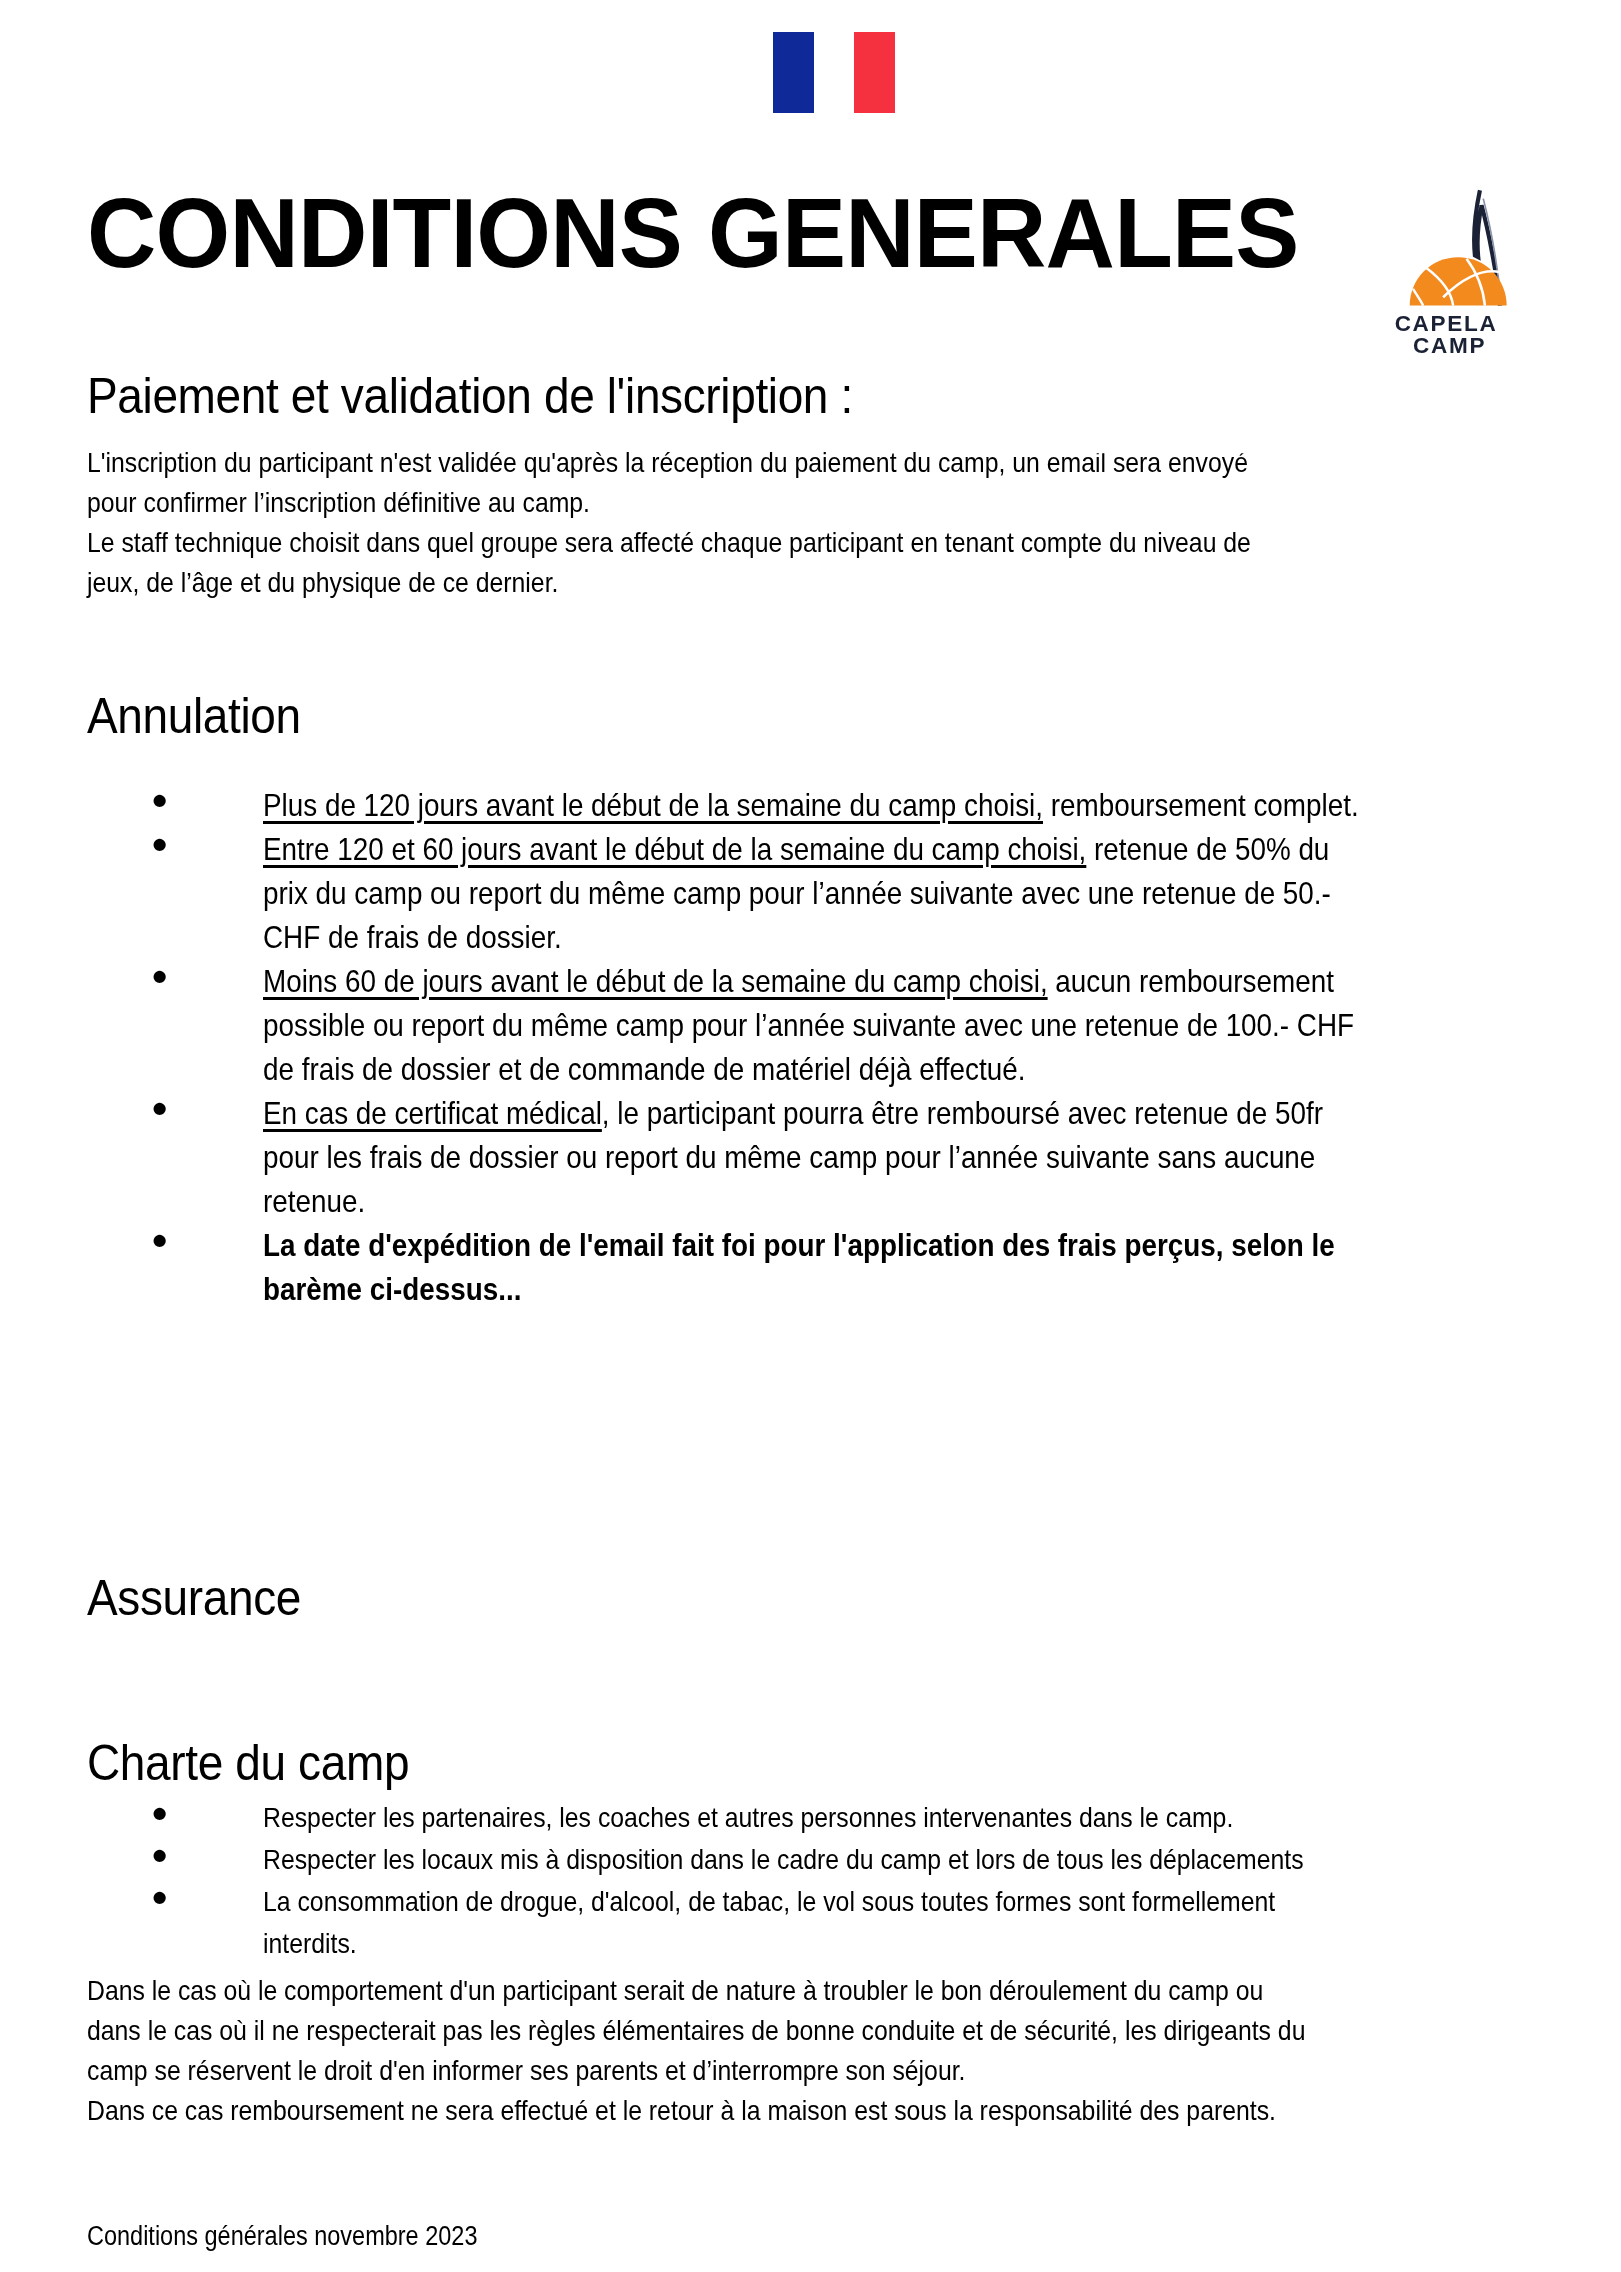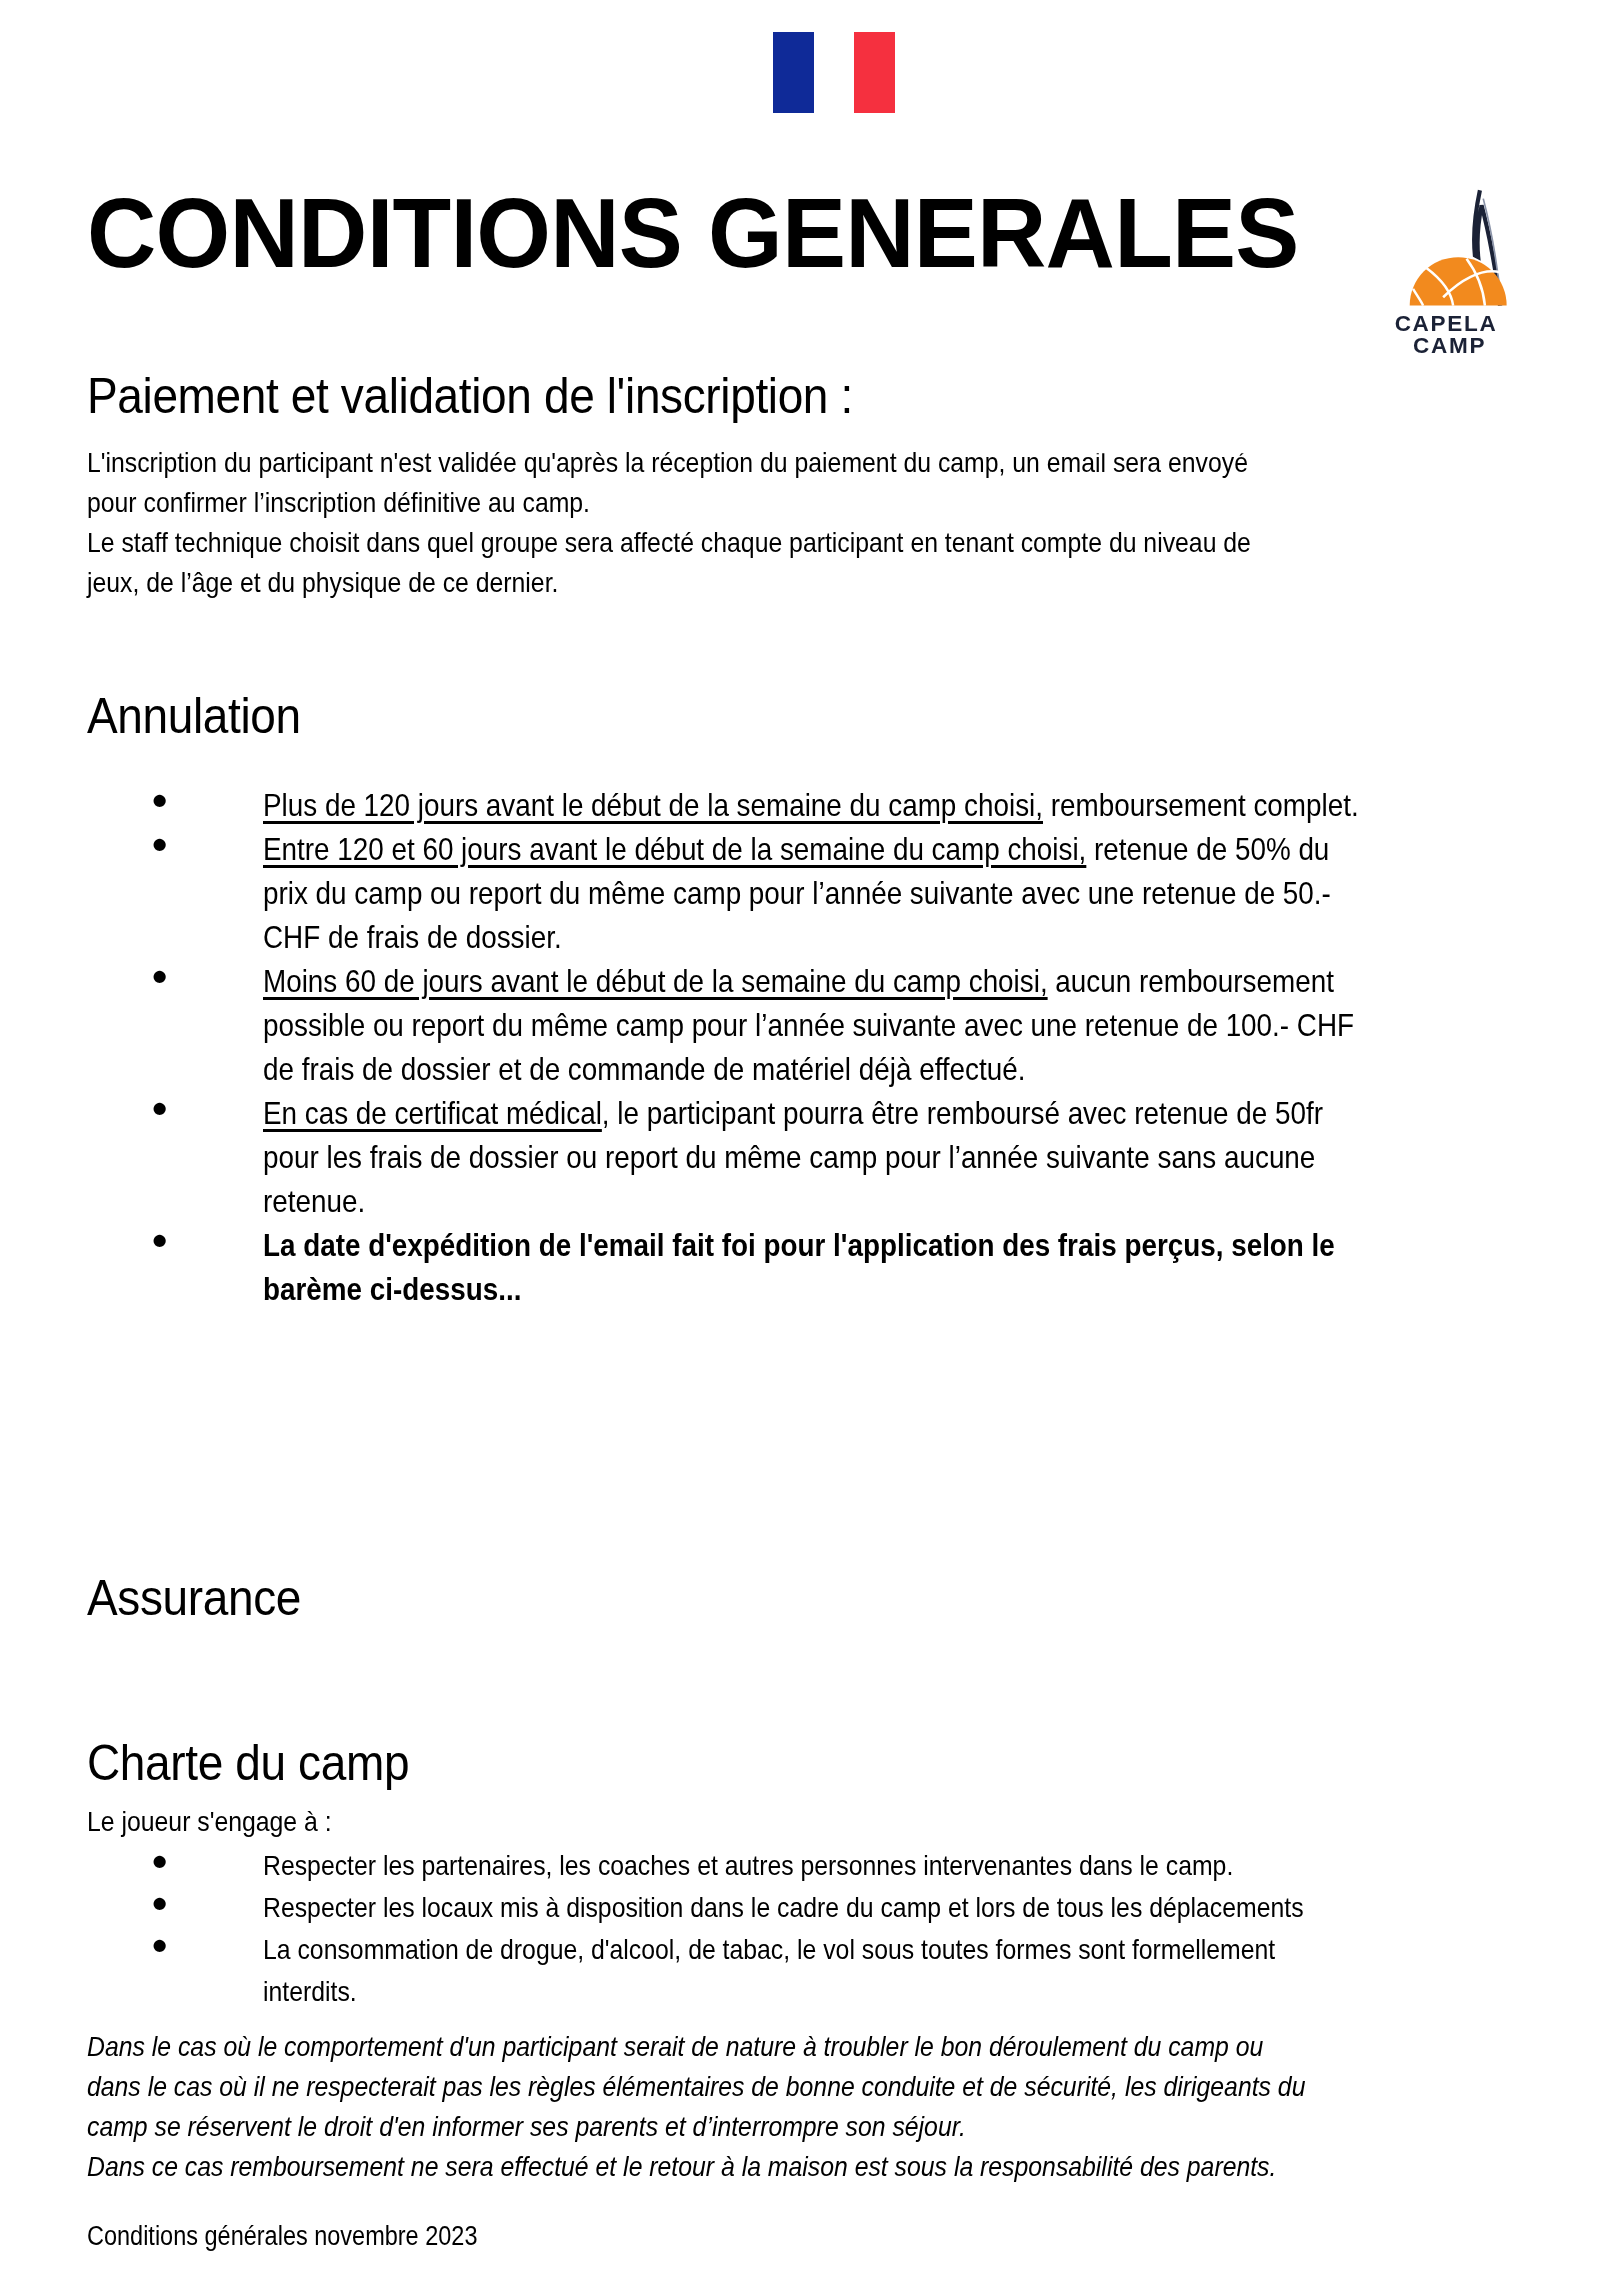--- a/index.html
+++ b/index.html
@@ -116,39 +116,36 @@
     </li>
   </ul>
 </div>
 
 <div class="section" style="top:1570px;">
   <h2 class="h2">Assurance</h2>
 </div>
 
 <div class="section" style="top:1735px;">
   <h2 class="h2">Charte du camp</h2>
-  <div style="margin-top:8.4px;">
-    <p class="p">Le joueur s'engage à :</p>
-  </div>
   <ul class="bullets small" style="margin-top:3.4px; margin-left:-87px; padding-left:87px;">
     <li>
       <span class="dot">●</span>
       <span class="line">Respecter les partenaires, les coaches et autres personnes intervenantes dans le camp.</span>
     </li>
     <li>
       <span class="dot">●</span>
       <span class="line">Respecter les locaux mis à disposition dans le cadre du camp et lors de tous les déplacements</span>
     </li>
     <li>
       <span class="dot">●</span>
       <span class="line">La consommation de drogue, d'alcool, de tabac, le vol sous toutes formes sont formellement</span>
       <span class="line">interdits.</span>
     </li>
   </ul>
-  <div style="margin-top:14px;font-style:italic;">
+  <div style="margin-top:6px;">
     <p class="p">Dans le cas où le comportement d'un participant serait de nature à troubler le bon déroulement du camp ou</p>
     <p class="p">dans le cas où il ne respecterait pas les règles élémentaires de bonne conduite et de sécurité, les dirigeants du</p>
     <p class="p">camp se réservent le droit d'en informer ses parents et d’interrompre son séjour.</p>
     <p class="p">Dans ce cas remboursement ne sera effectué et le retour à la maison est sous la responsabilité des parents.</p>
   </div>
 </div>
 
 <div class="footer">Conditions générales novembre 2023</div>
 
 

